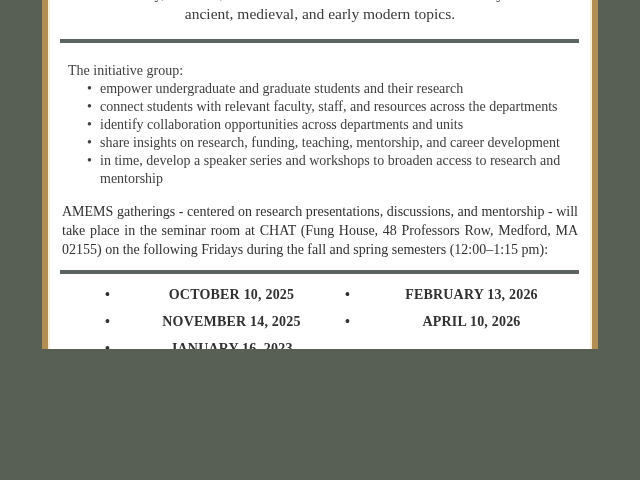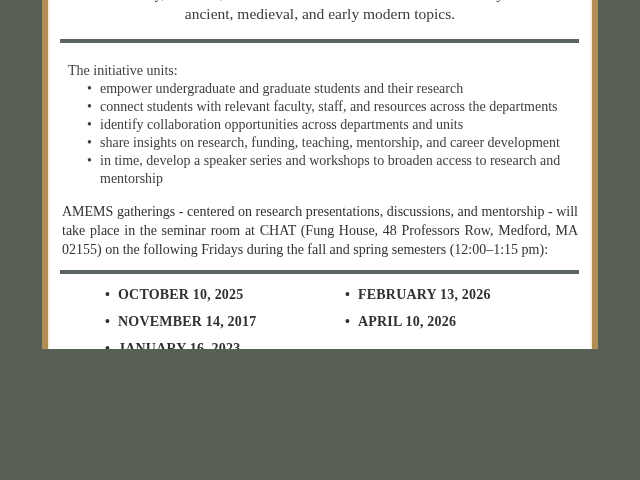--- a/index.html
+++ b/index.html
@@ -67,21 +67,21 @@
     font-size: 14px;
     line-height: 19px;
     text-align: justify;
     color: #313131;
   }
   .rule-d1 { margin-top: 11px; }
   .dates {
     display: flex;
     padding: 12px 0 0 57px;
   }
-  .dates .col { width: 240px; }
+  .dates .col { width: 240px; text-align: center; }
   .date-item {
     position: relative;
     padding-left: 13px;
     font-weight: bold;
     font-size: 14px;
     line-height: 17px;
     margin-bottom: 10px;
     letter-spacing: 0.2px;
     color: #313131;
   }
@@ -99,38 +99,38 @@
   <div class="paper">
 
     <div class="intro">
       <div>faculty, students, and staff around shared interests in the study of</div>
       <div>ancient, medieval, and early modern topics.</div>
     </div>
 
     <div class="rule rule-top"></div>
 
     <div class="offers">
-      <div class="offers-heading">The initiative units:</div>
+      <div class="offers-heading">The initiative group:</div>
       <ul class="offers-list">
         <li>empower undergraduate and graduate students and their research</li>
         <li>connect students with relevant faculty, staff, and resources across the departments</li>
         <li>identify collaboration opportunities across departments and units</li>
         <li>share insights on research, funding, teaching, mentorship, and career development</li>
         <li>in time, develop a speaker series and workshops to broaden access to research and mentorship</li>
       </ul>
     </div>
 
     <div class="para">AMEMS gatherings - centered on research presentations, discussions, and mentorship - will take place in the seminar room at CHAT (Fung House, 48 Professors Row, Medford, MA 02155) on the following Fridays during the fall and spring semesters (12:00–1:15 pm):</div>
 
     <div class="rule rule-d1"></div>
 
     <div class="dates">
       <div class="col">
         <div class="date-item">OCTOBER 10, 2025</div>
-        <div class="date-item">NOVEMBER 14, 2017</div>
+        <div class="date-item">NOVEMBER 14, 2025</div>
         <div class="date-item">JANUARY 16, 2023</div>
       </div>
       <div class="col">
         <div class="date-item">FEBRUARY 13, 2026</div>
         <div class="date-item">APRIL 10, 2026</div>
       </div>
     </div>
 
     <div class="rule rule-d2"></div>
 

